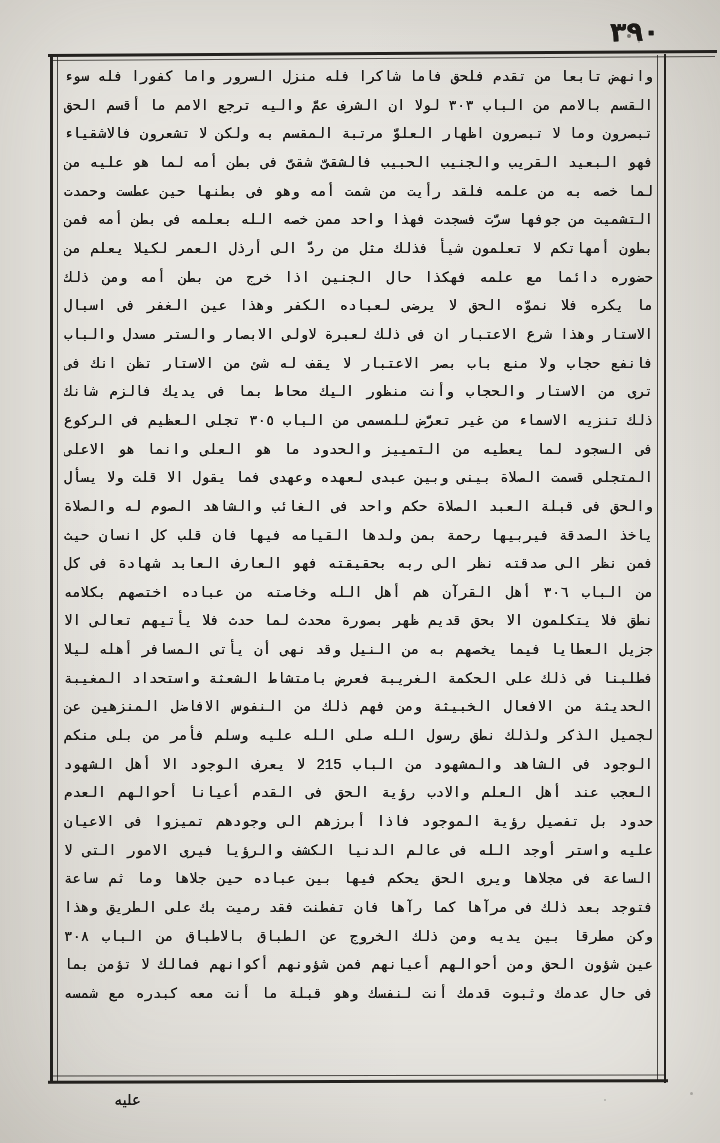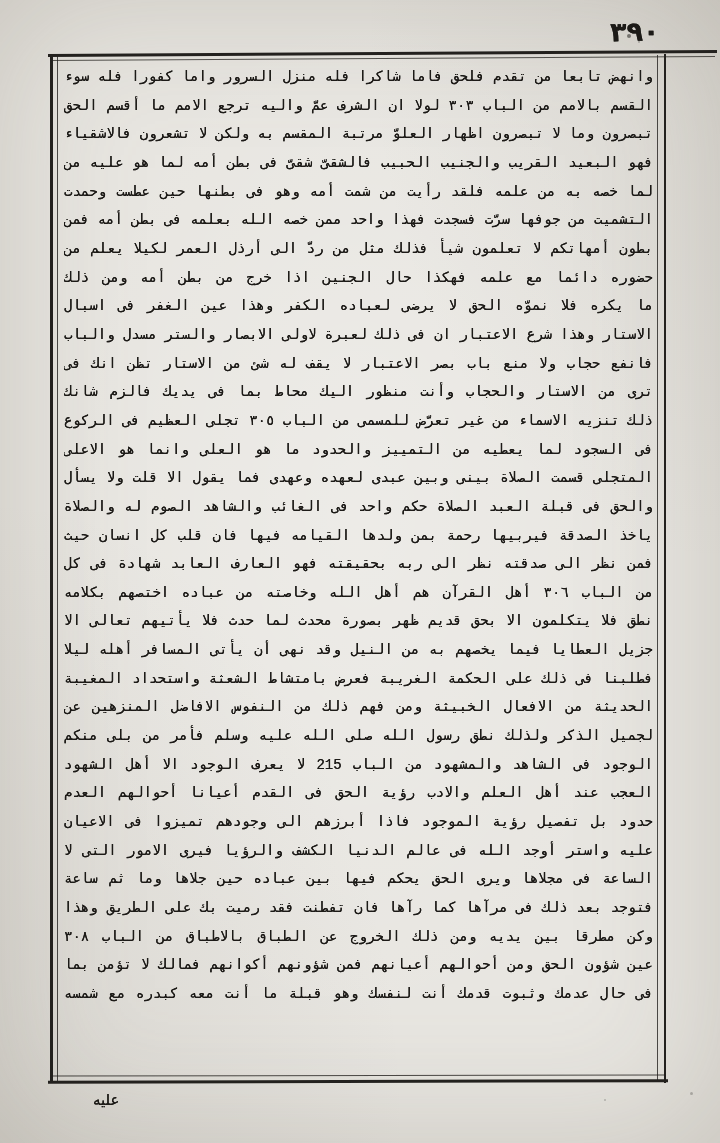--- a/index.html
+++ b/index.html
@@ -51,21 +51,21 @@
     line-height:28.66px;
     overflow:hidden;
     text-align:justify;
     text-align-last:justify;
     word-spacing:-0.4px;
     text-shadow:0 0 0.35px currentColor;
     font-family:Liberation Mono, monospace;
   }
   .catchword{
     position:absolute;left:93px;top:1091px;width:48px;
-    direction:rtl;text-align:left;
+    direction:rtl;text-align:right;
     font-size:15px;color:var(--ink);
     text-shadow:0 0 0.3px currentColor;
   }
   .speck{position:absolute;background:rgba(40,38,34,0.55);border-radius:50%;}
   .speck-a{left:627px;top:34px;width:4px;height:4px;}
   .speck-b{left:638px;top:40px;width:2px;height:3px;opacity:0.5;}
   .speck-c{left:690px;top:1092px;width:3px;height:3px;opacity:0.5;}
   .speck-d{left:604px;top:1099px;width:2px;height:2px;opacity:0.45;}
 </style>
 </head>

